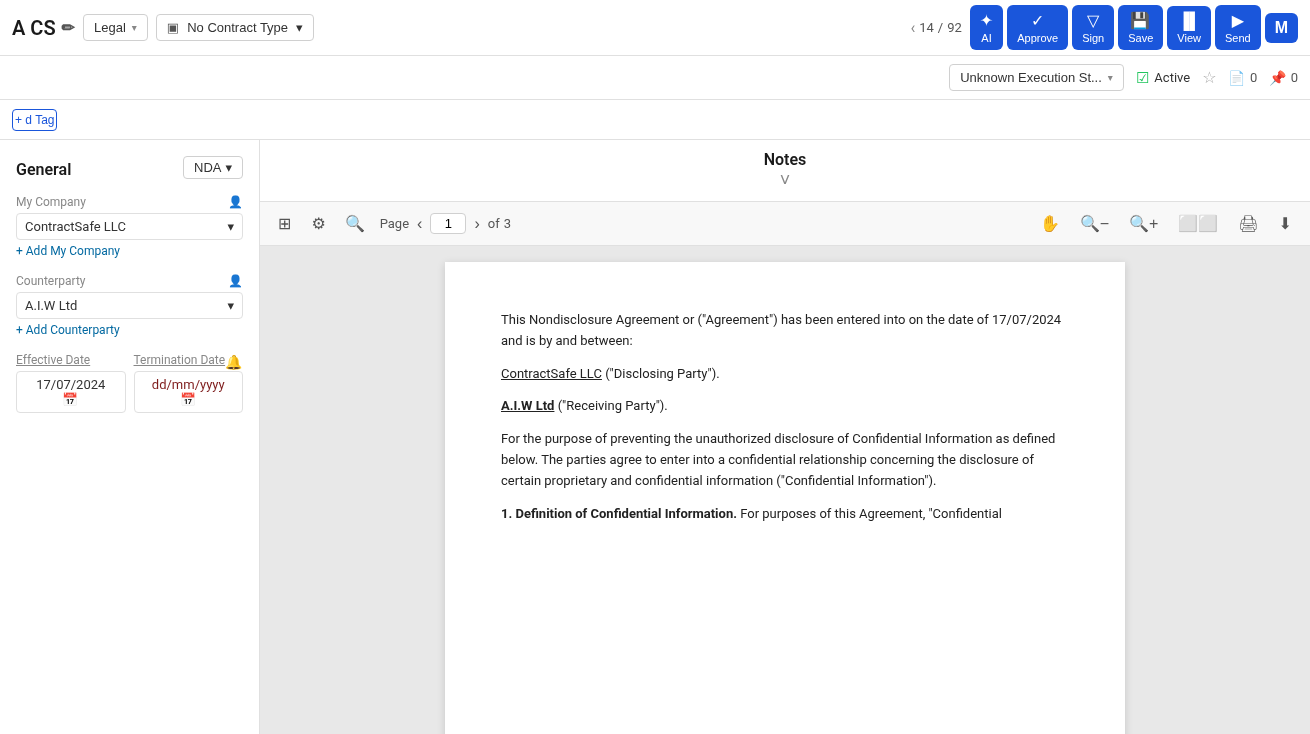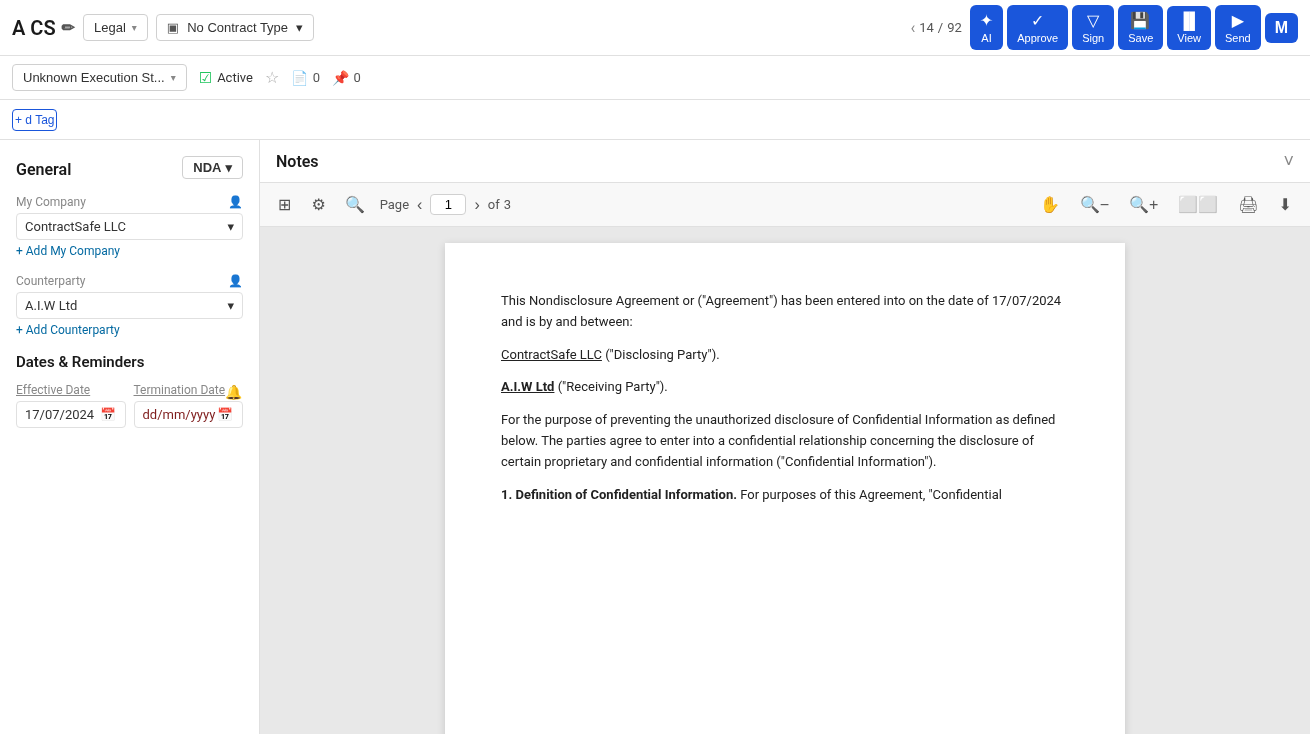--- a/index.html
+++ b/index.html
@@ -83,20 +83,21 @@
 
     
     .second-bar {
       display: flex;
       align-items: center;
       background: #fff;
       border-bottom: 1px solid #e0e0e0;
       padding: 6px 12px;
       gap: 12px;
       height: 44px;
+      justify-content: flex-end;
     }
     .status-badge {
       display: flex;
       align-items: center;
       gap: 5px;
       font-size: 13px;
       color: #333;
     }
     .status-check { color: #22c55e; font-size: 15px; }
     .star-btn { color: #aaa; cursor: pointer; font-size: 16px; }
@@ -156,21 +157,21 @@
     .nda-badge {
       display: flex;
       align-items: center;
       gap: 4px;
       border: 1px solid #d0d0d0;
       border-radius: 4px;
       padding: 3px 10px;
       background: #fff;
       cursor: pointer;
       font-size: 13px;
-      font-weight: 700;
+      font-weight: 400;
       color: #333;
     }
     .field-group { margin-bottom: 16px; }
     .field-label {
       font-size: 12px;
       color: #888;
       margin-bottom: 4px;
       display: flex;
       align-items: center;
       justify-content: space-between;
@@ -212,40 +213,42 @@
     .date-label { font-size: 12px; color: #888; margin-bottom: 4px; text-decoration: underline; }
     .date-input-wrap {
       display: flex;
       align-items: center;
       border: 1px solid #e0e0e0;
       border-radius: 4px;
       padding: 5px 8px;
       background: #fff;
       font-size: 13px;
       justify-content: space-between;
+      flex-direction: column;
     }
     .date-icon { color: #888; cursor: pointer; }
     .bell-icon { color: #aaa; font-size: 14px; cursor: pointer; }
 
     
     .right-panel {
       flex: 1;
       display: flex;
       flex-direction: column;
       overflow: hidden;
     }
 
     
     .notes-header {
       display: flex;
       align-items: center;
       justify-content: space-between;
       padding: 10px 16px;
       border-bottom: 1px solid #e0e0e0;
       background: #fff;
+      flex-direction: column;
     }
     .notes-title { font-size: 16px; font-weight: 600; color: #1a1a1a; }
     .collapse-btn { color: #888; cursor: pointer; font-size: 18px; }
 
     
     .pdf-toolbar {
       display: flex;
       align-items: center;
       gap: 8px;
       padding: 8px 12px;
@@ -434,21 +437,20 @@
       </div>
       <div class="field-value-select">
         <span>A.I.W Ltd</span>
         <span>▾</span>
       </div>
       <div class="add-link">
         <span>+ Add Counterparty</span>
       </div>
     </div>
 
-    <div class="section-divider">Dates &amp; Reminders</div>
 
     <div class="date-row">
       <div class="date-field">
         <div class="date-label">Effective Date</div>
         <div class="date-input-wrap">
           <span>17/07/2024</span>
           <span class="date-icon">📅</span>
         </div>
       </div>
       <div class="date-field">

